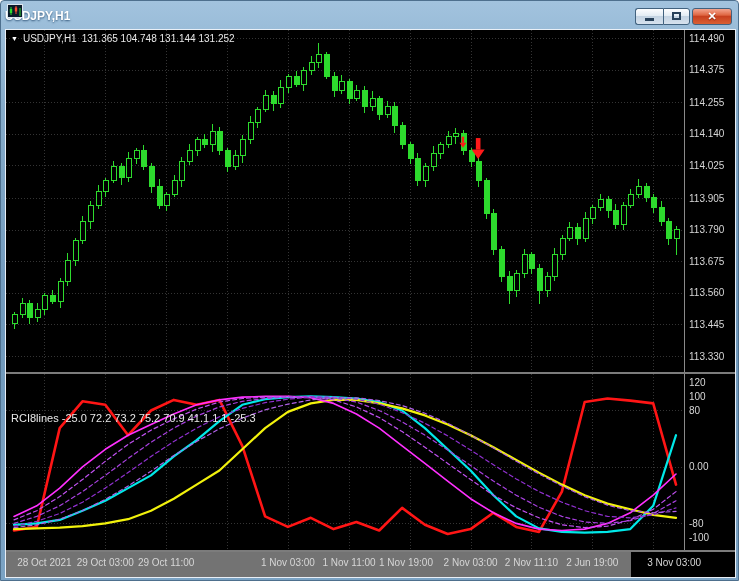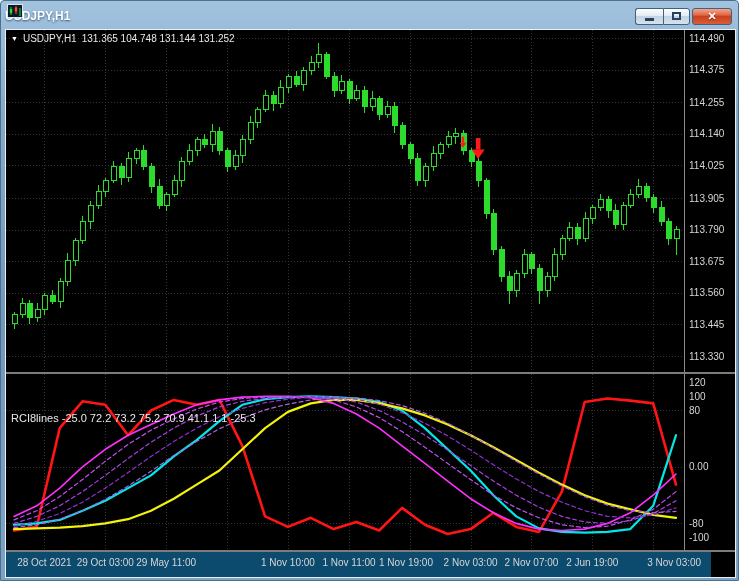--- a/index.html
+++ b/index.html
@@ -26,21 +26,21 @@
   .client{
     position:absolute;left:4px;top:28px;width:731px;height:549px;
     background:#000;border:1px solid #e9eff6;
   }
   .pane{position:absolute;left:0;width:729px;overflow:hidden;}
   .main-pane{top:0;height:342px;}
   .ind-pane{top:344px;height:176px;}
   .splitter{position:absolute;left:0;width:729px;height:2px;background:#7c7c7c;}
   .split1{top:342px;}
   .split2{top:520px;}
-  .time-axis{position:absolute;left:0;top:522px;width:705px;height:25px;background:#0c4a6e;}
+  .time-axis{position:absolute;left:0;top:522px;width:625px;height:25px;background:#737373;}
   .tlabel{position:absolute;top:5px;transform:translateX(-50%);color:#d6d6d6;font-size:10px;white-space:nowrap;}
   .chart-info{position:absolute;left:5px;top:3px;display:flex;align-items:center;gap:5px;
     color:#e8e8e8;font-size:10px;white-space:nowrap;z-index:5;}
   .nav-arrow{font-size:7px;color:#ffffff;line-height:10px;}
   .ind-info{position:absolute;left:5px;top:2px;color:#e8e8e8;font-size:11px;white-space:nowrap;z-index:5;margin-top:36px;}
   svg{position:absolute;left:0;top:0;}
 </style>
 </head>
 <body>
 
@@ -338,24 +338,24 @@
           <polyline points="8.0,145.9 30.8,136.7 53.7,122.6 76.5,105.6 99.3,87.3 122.1,70.4 145.0,56.2 167.8,44.9 190.6,35.1 213.4,28.0 236.3,24.5 259.1,23.1 281.9,22.4 304.8,23.1 327.6,25.9 350.4,32.9 373.2,43.5 396.1,57.6 418.9,73.2 441.7,89.4 464.6,105.6 487.4,121.2 510.2,133.9 533.0,143.8 555.9,150.8 578.7,153.6 601.5,152.2 624.3,145.9 647.2,135.3 670.0,117.6" fill="none" stroke="#c050f0" stroke-width="1.2" stroke-linejoin="round" stroke-linecap="round" stroke-dasharray="4,3"></polyline>
           <polyline points="8.0,149.4 30.8,142.4 53.7,131.8 76.5,117.6 99.3,101.4 122.1,84.5 145.0,68.2 167.8,54.1 190.6,42.1 213.4,32.9 236.3,27.3 259.1,24.5 281.9,23.1 304.8,22.4 327.6,23.8 350.4,28.0 373.2,36.5 396.1,47.8 418.9,61.2 441.7,76.0 464.6,91.5 487.4,107.1 510.2,121.2 533.0,133.2 555.9,142.4 578.7,148.0 601.5,149.4 624.3,146.6 647.2,139.5 670.0,126.8" fill="none" stroke="#a840e0" stroke-width="1.2" stroke-linejoin="round" stroke-linecap="round" stroke-dasharray="4,3"></polyline>
           <polyline points="8.0,152.2 30.8,147.3 53.7,139.5 76.5,128.2 99.3,114.1 122.1,98.6 145.0,82.4 167.8,67.5 190.6,54.1 213.4,42.8 236.3,34.4 259.1,28.7 281.9,25.2 304.8,23.1 327.6,23.1 350.4,25.2 373.2,30.1 396.1,38.6 418.9,49.2 441.7,61.9 464.6,76.0 487.4,90.8 510.2,104.9 533.0,117.6 555.9,128.2 578.7,136.7 601.5,142.4 624.3,143.8 647.2,140.9 670.0,133.9" fill="none" stroke="#9030d0" stroke-width="1.2" stroke-linejoin="round" stroke-linecap="round" stroke-dasharray="4,3"></polyline>
           <polyline points="8.0,153.6 30.8,150.8 53.7,145.2 76.5,136.7 99.3,125.4 122.1,112.0 145.0,97.2 167.8,81.6 190.6,67.5 213.4,54.8 236.3,44.2 259.1,35.8 281.9,30.1 304.8,25.9 327.6,23.8 350.4,23.8 373.2,26.6 396.1,31.5 418.9,39.3 441.7,49.2 464.6,61.2 487.4,73.9 510.2,87.3 533.0,100.0 555.9,112.0 578.7,122.6 601.5,131.1 624.3,136.7 647.2,138.8 670.0,137.4" fill="none" stroke="#b060e8" stroke-width="1.2" stroke-linejoin="round" stroke-linecap="round" stroke-dasharray="4,3"></polyline>
         </svg>
     </div>
     <div class="splitter split2"></div>
     <div class="time-axis">
         <span class="tlabel" style="left: 38.4368px;">28 Oct 2021</span>
         <span class="tlabel" style="left: 99.3103px;">29 Oct 03:00</span>
-        <span class="tlabel" style="left: 160.184px;">29 May 11:00</span>
+        <span class="tlabel" style="left: 160.184px;">29 Oct 11:00</span>
         <span class="tlabel" style="left: 221.057px; margin-top: 25px;">29 Oct 19:00</span>
-        <span class="tlabel" style="left: 281.931px;">1 Nov 10:00</span>
+        <span class="tlabel" style="left: 281.931px;">1 Nov 03:00</span>
         <span class="tlabel" style="left: 343px;">1 Nov 11:00</span>
         <span class="tlabel" style="left: 400px;">1 Nov 19:00</span>
         <span class="tlabel" style="left: 464.552px; text-align: right;">2 Nov 03:00</span>
-        <span class="tlabel" style="left: 525.425px;">2 Nov 07:00</span>
+        <span class="tlabel" style="left: 525.425px;">2 Nov 11:10</span>
         <span class="tlabel" style="left: 586.299px;">2 Jun 19:00</span>
         <span class="tlabel" style="left: 647.172px; margin-left: 21px;">3 Nov 03:00</span>
       </div>
   </div>
 </div>
 
 </body></html>

